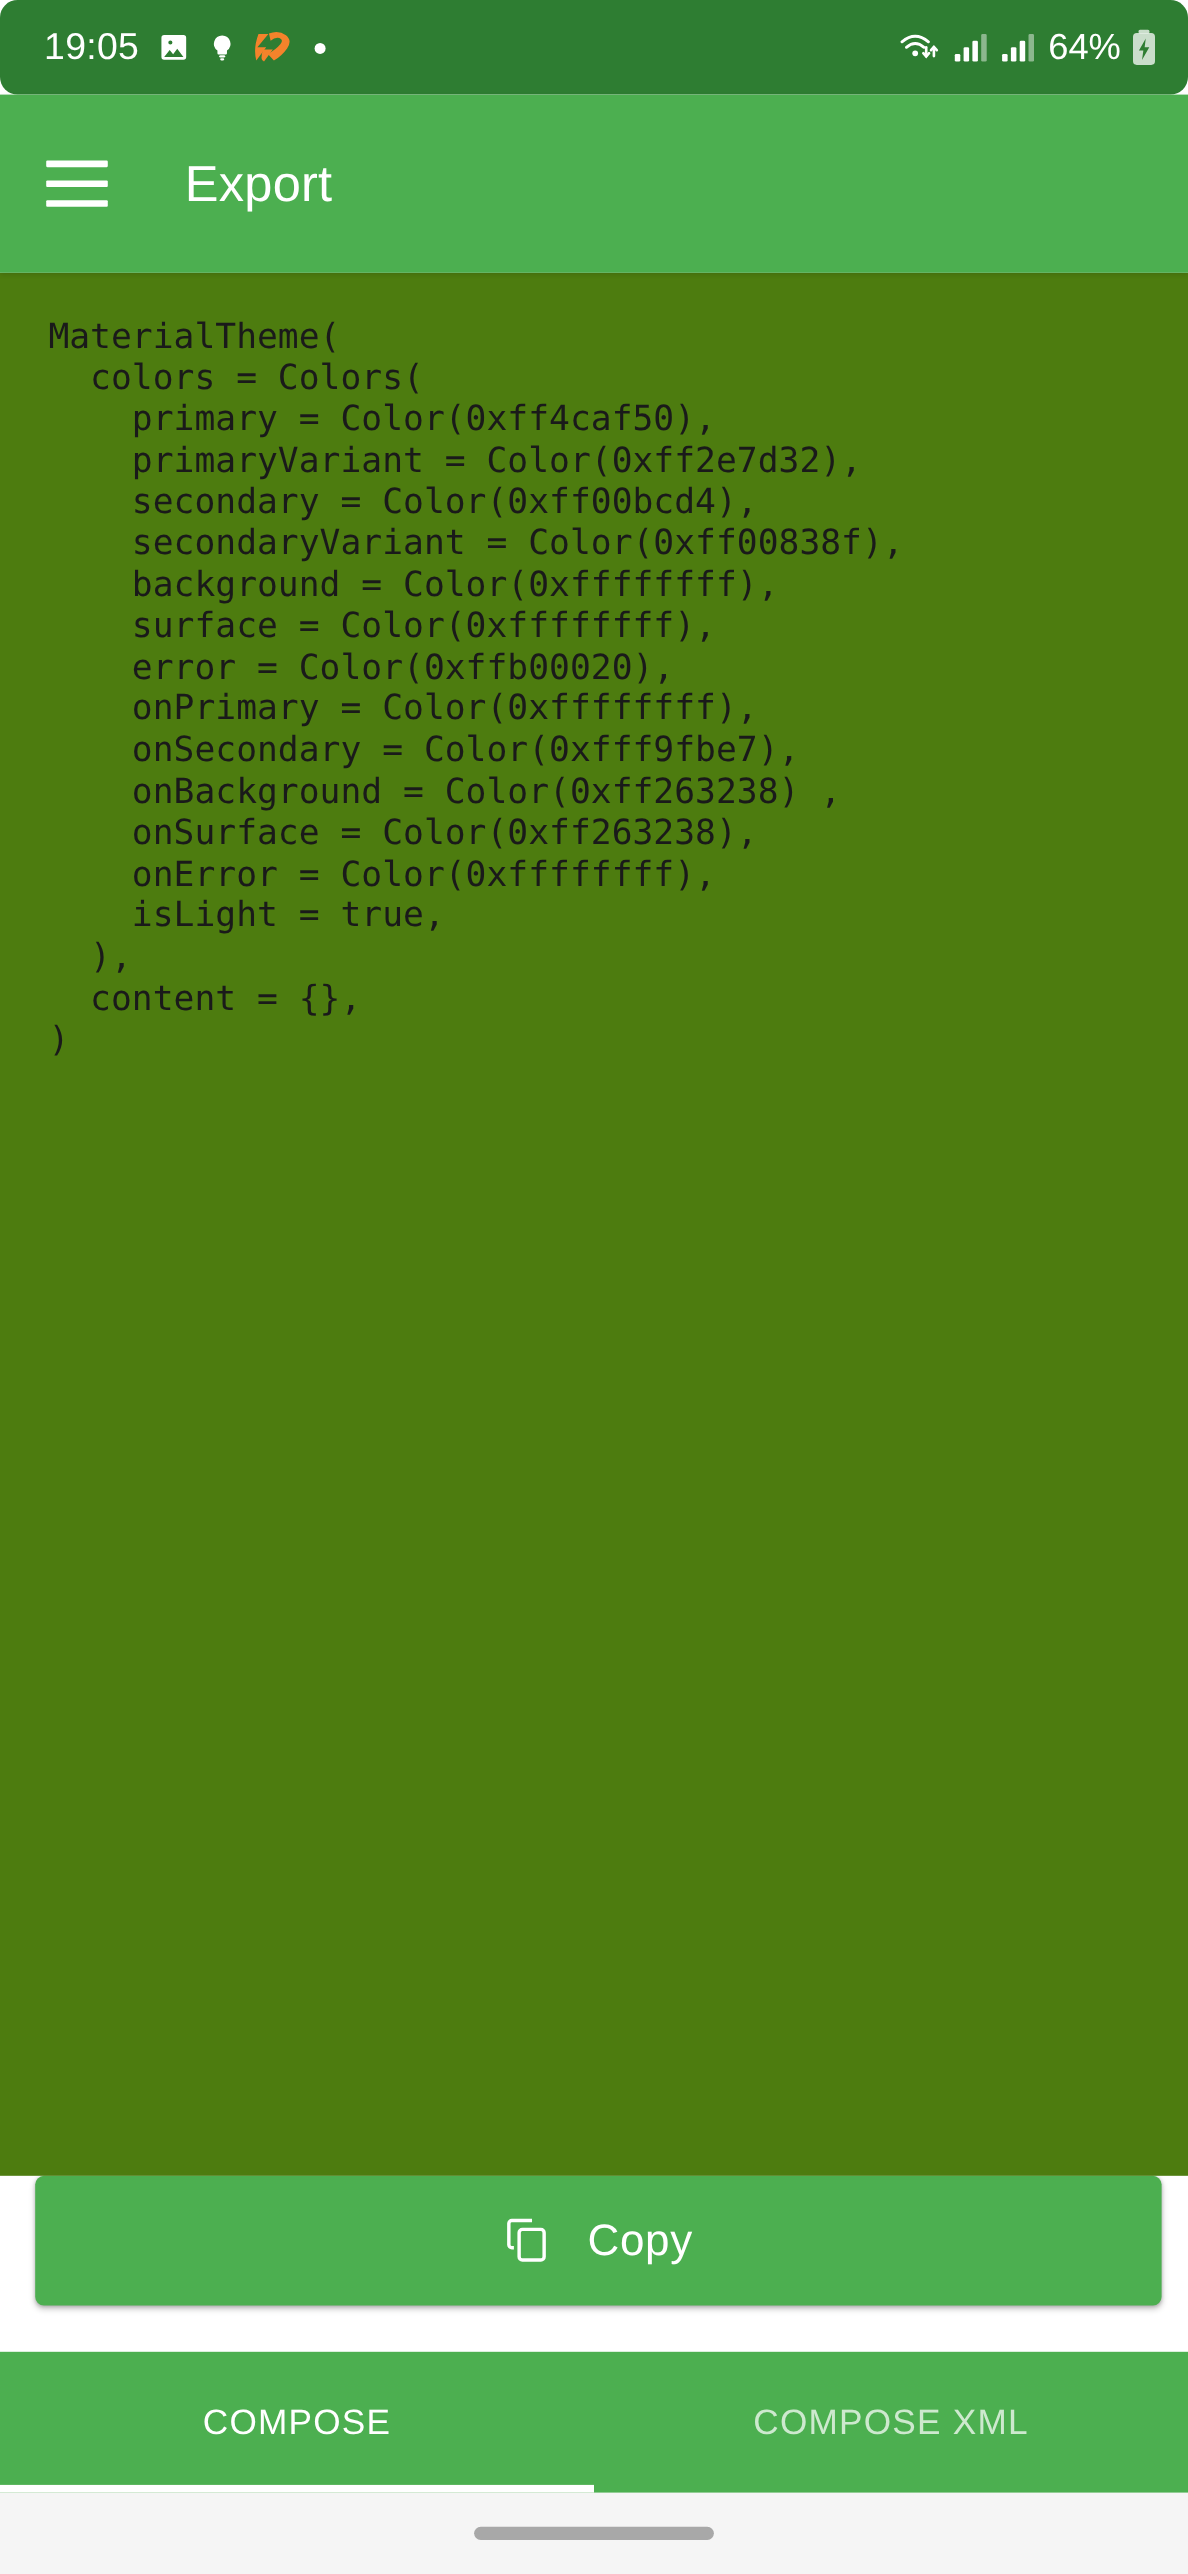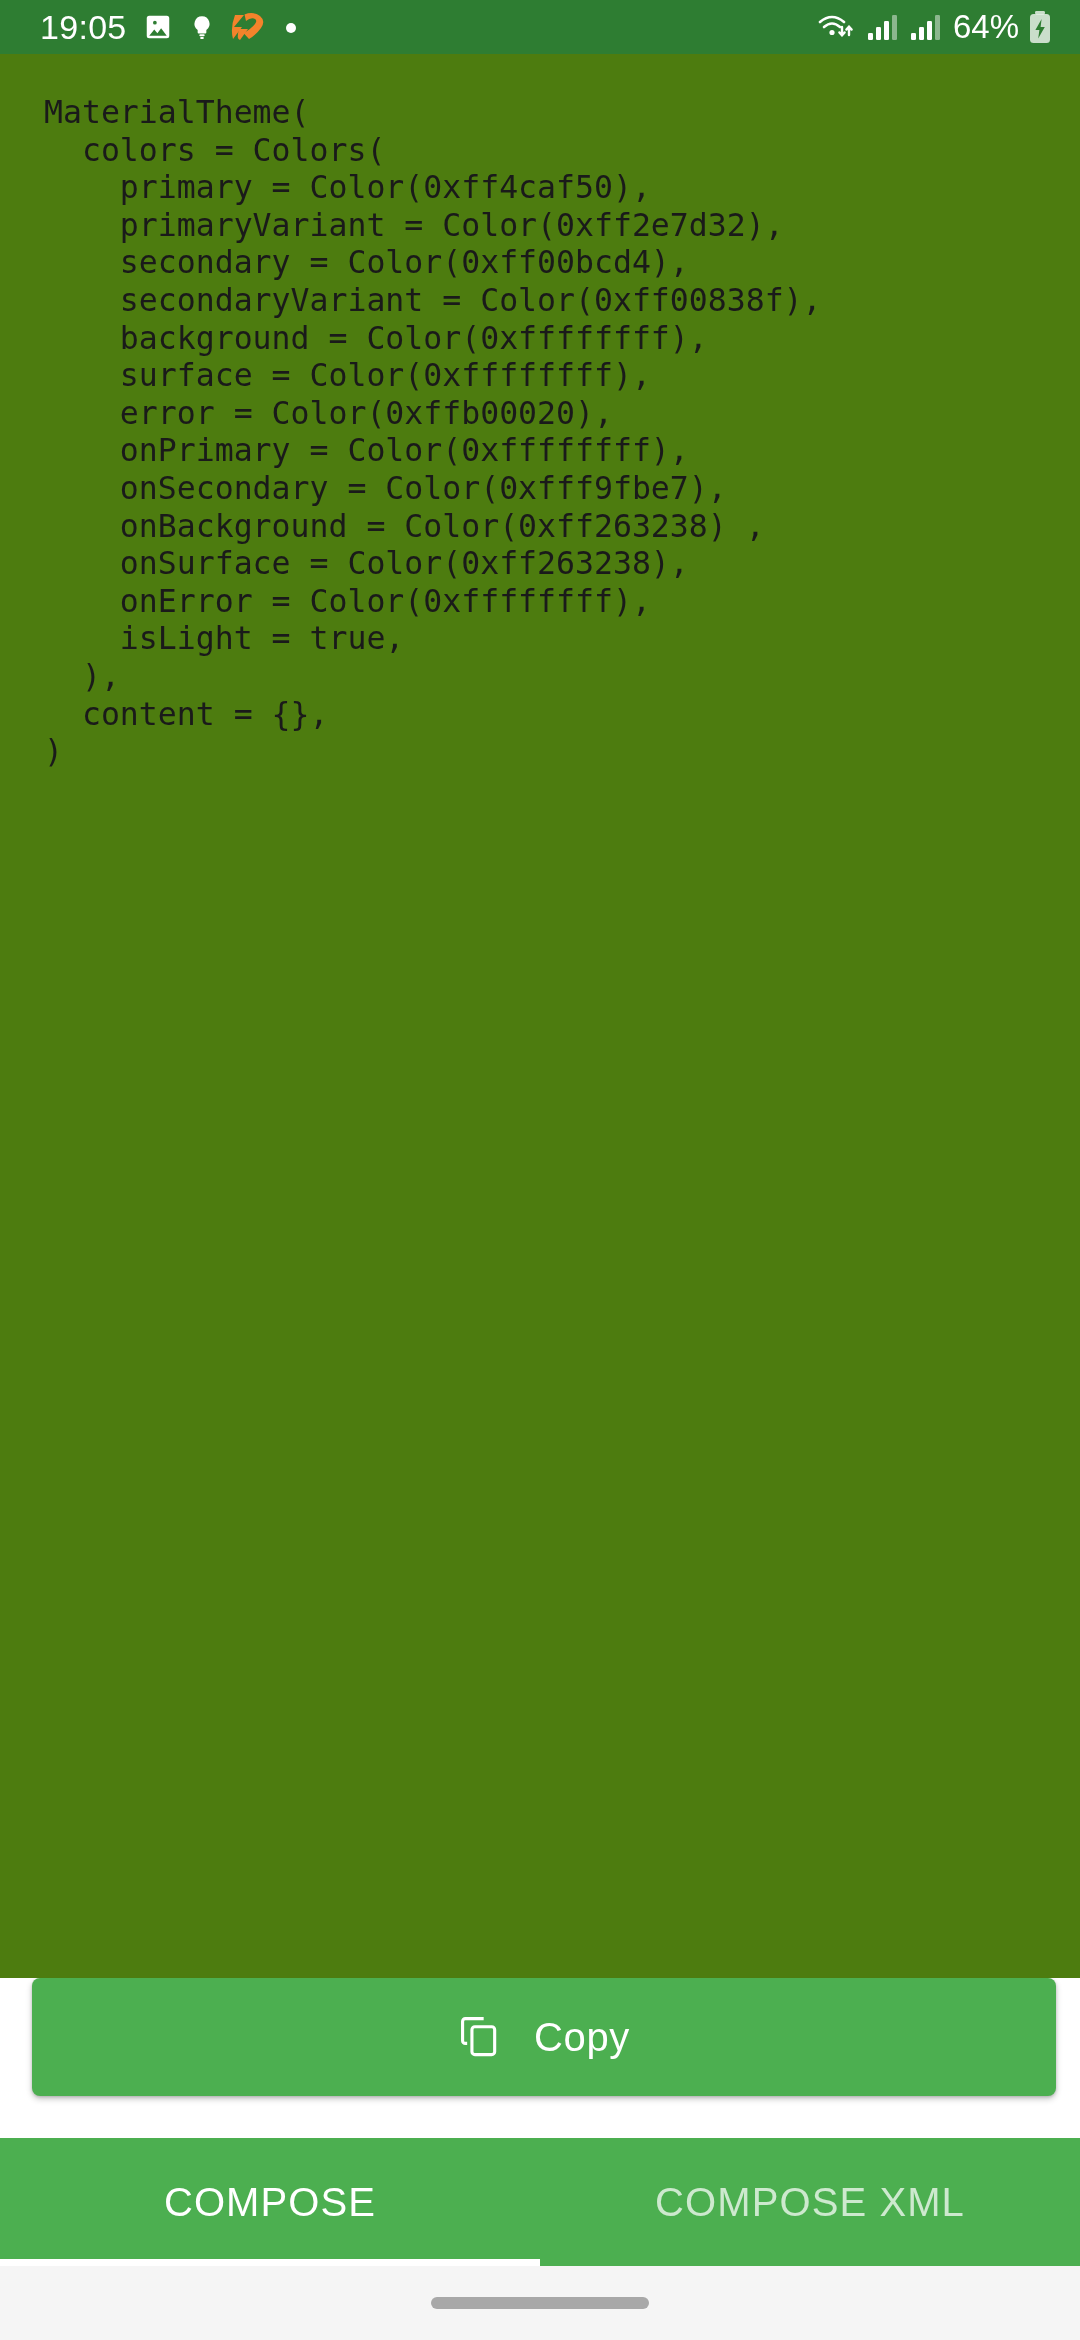--- a/index.html
+++ b/index.html
@@ -11,26 +11,27 @@
   }
   .phone {
     position: relative;
     width: 1080px; height: 2340px;
     display: flex; flex-direction: column;
     background: #ffffff;
   }
 
   
   .status-bar {
-    height: 54px;
+    height: 86px;
     background: #2e7d32;
     display: flex; align-items: center;
     justify-content: space-between;
     padding: 0 28px 0 40px;
     flex: 0 0 auto;
+    border-radius: 16px;
   }
   .status-left { display:flex; align-items:center; gap: 16px; }
   .status-time {
     color:#ffffff; font-size: 34px; letter-spacing: 0.3px;
     font-family: "Liberation Sans", sans-serif;
   }
   .status-right { display:flex; align-items:center; gap: 9px; }
   .battery-text { color:#ffffff; font-size: 33px; }
 
   .ic { display:inline-block; line-height:0; }
@@ -103,21 +104,21 @@
     display:flex;
     position: relative;
   }
   .tab {
     flex: 1 1 0;
     display:flex; align-items:center; justify-content:center;
     cursor:pointer;
     position: relative;
   }
   .tab-label {
-    font-size: 40px; font-weight: 500; letter-spacing: 1.1px;
+    font-size: 32px; font-weight: 500; letter-spacing: 1.1px;
     color: #ffffff;
   }
   .tab.inactive .tab-label { color: rgba(255,255,255,0.72); }
   .tab-indicator {
     position:absolute; bottom: 0; left: 0;
     width: 50%; height: 7px; background:#ffffff;
   }
 
   
   .nav-bar {
@@ -209,20 +210,28 @@
       <span class="ic">
         <svg width="24" height="34" viewBox="0 0 24 34">
           <rect x="7" y="1" width="10" height="3.5" rx="1.4" fill="#ffffff" opacity="0.75"></rect>
           <rect x="2" y="4" width="20" height="29" rx="3.5" fill="#ffffff" opacity="0.75"></rect>
           <path d="M13.6 9 L7.4 20 h4 L10.2 28.5 L16.8 17 h-4.2 z" fill="#2e7d32"></path>
         </svg>
       </span>
     </div>
   </div>
 
+  <div class="app-bar">
+    <div class="hamburger">
+      <span></span>
+      <span></span>
+      <span></span>
+    </div>
+    <div class="app-title">Export</div>
+  </div>
 
   <div class="content">
     <pre class="code">MaterialTheme(
   colors = Colors(
     primary = Color(0xff4caf50),
     primaryVariant = Color(0xff2e7d32),
     secondary = Color(0xff00bcd4),
     secondaryVariant = Color(0xff00838f),
     background = Color(0xffffffff),
     surface = Color(0xffffffff),

